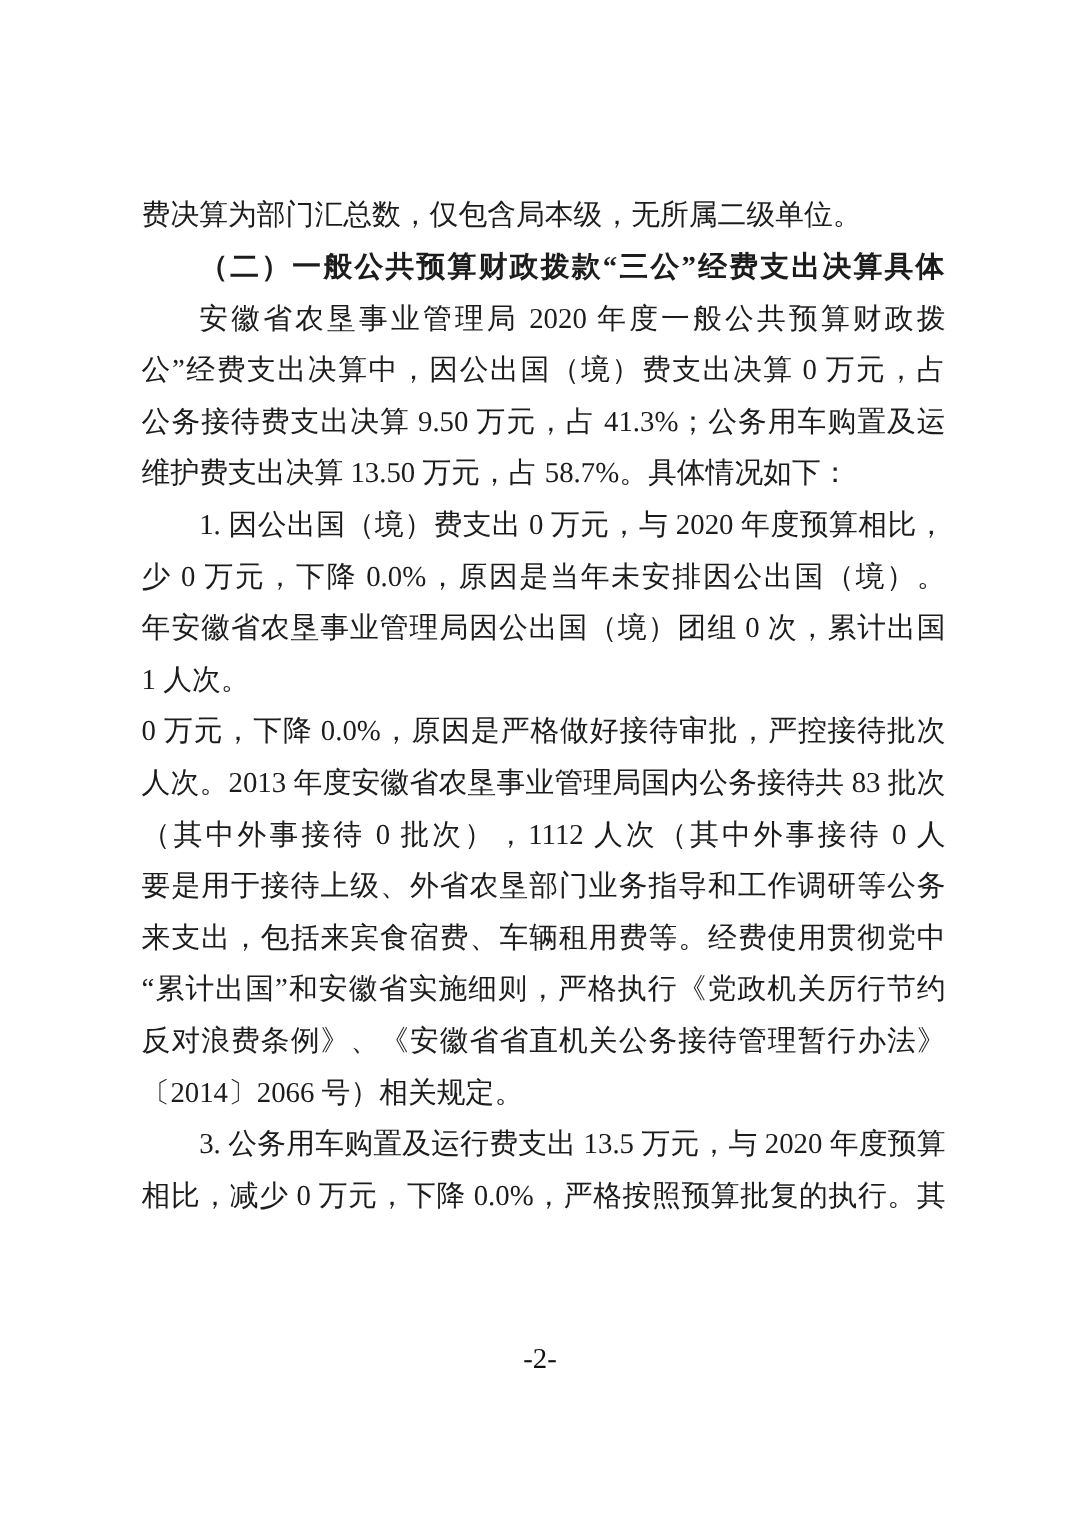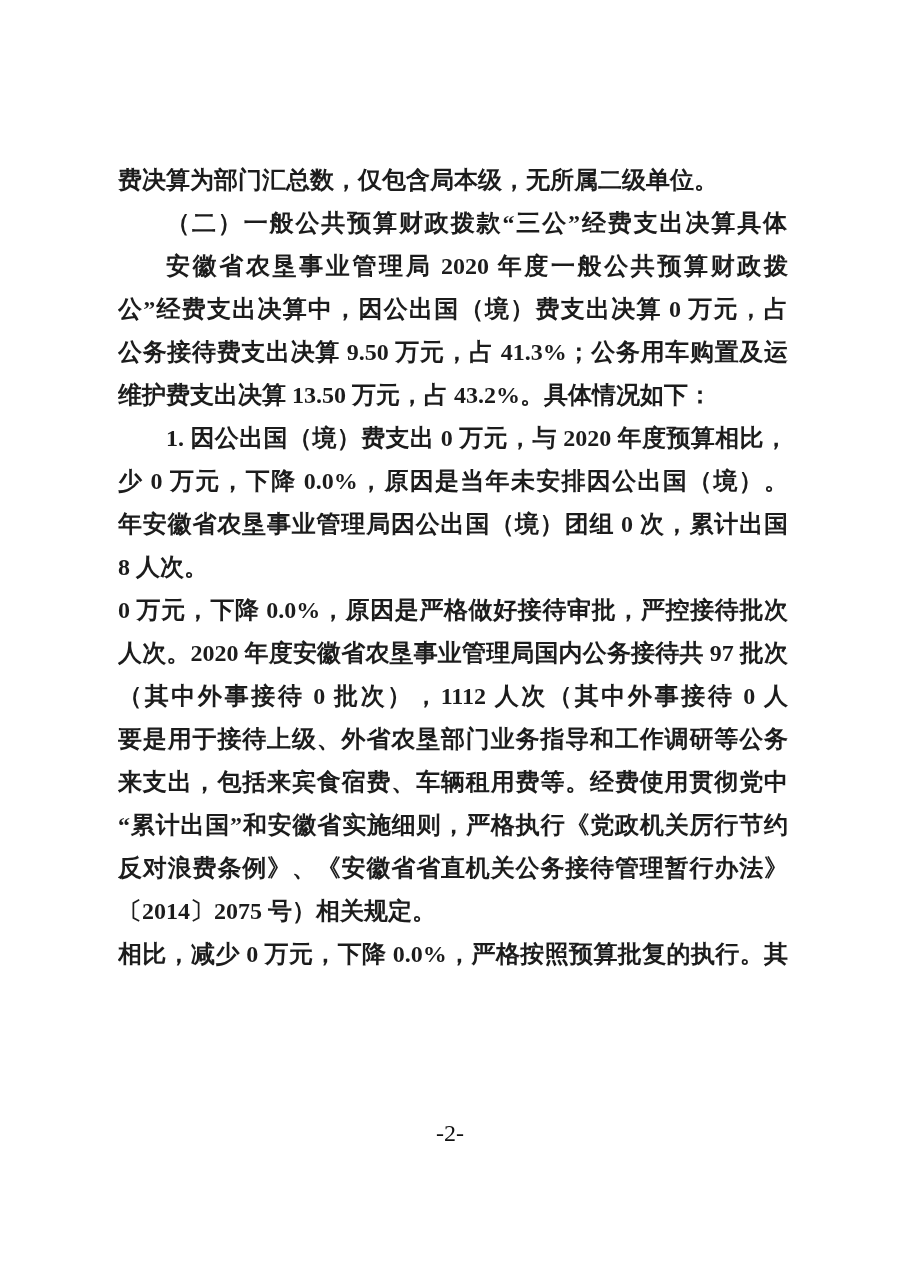--- a/index.html
+++ b/index.html
@@ -23,21 +23,20 @@
     width: 670px;
     font-size: 24px;
     line-height: 43px;
   }
   .line {
     text-align: justify;
     text-align-last: justify;
     white-space: normal;
     height: 43px;
     overflow: hidden;
-    font-weight: bold;
   }
   .line.nojust {
     text-align: left;
     text-align-last: left;
   }
   .line.indent {
     text-indent: 48px;
   }
   .line.bold {
     font-weight: 700;
@@ -56,29 +55,30 @@
 </head>
 <body>
 
 <div class="page">
   <div class="content">
       <div class="line nojust">费决算为部门汇总数，仅包含局本级，无所属二级单位。</div>
       <div class="line bold indent">（二）一般公共预算财政拨款“三公”经费支出决算具体情</div>
       <div class="line indent">安徽省农垦事业管理局 2020 年度一般公共预算财政拨款“三</div>
       <div class="line">公”经费支出决算中，因公出国（境）费支出决算 0 万元，占 0.0%；</div>
       <div class="line">公务接待费支出决算 9.50 万元，占 41.3%；公务用车购置及运行</div>
-      <div class="line nojust">维护费支出决算 13.50 万元，占 43.2%。具体情况如下：</div>
+      <div class="line nojust">维护费支出决算 13.50 万元，占 58.7%。具体情况如下：</div>
       <div class="line indent">1. 因公出国（境）费支出 0 万元，与 2020 年度预算相比，减</div>
       <div class="line">少 0 万元，下降 0.0%，原因是当年未安排因公出国（境）。2020</div>
       <div class="line">年安徽省农垦事业管理局因公出国（境）团组 0 次，累计出国（境）</div>
-      <div class="line nojust">8 人次。</div>
+      <div class="line nojust">1 人次。</div>
       <div class="line">0 万元，下降 0.0%，原因是严格做好接待审批，严控接待批次和</div>
-      <div class="line">人次。2020 年度安徽省农垦事业管理局国内公务接待共 97 批次</div>
+      <div class="line">人次。2013 年度安徽省农垦事业管理局国内公务接待共 83 批次</div>
       <div class="line">（其中外事接待 0 批次），1112 人次（其中外事接待 0 人次），主</div>
       <div class="line">要是用于接待上级、外省农垦部门业务指导和工作调研等公务往</div>
       <div class="line">来支出，包括来宾食宿费、车辆租用费等。经费使用贯彻党中央</div>
       <div class="line">“累计出国”和安徽省实施细则，严格执行《党政机关厉行节约</div>
       <div class="line">反对浪费条例》、《安徽省省直机关公务接待管理暂行办法》（财行</div>
-      <div class="line nojust">〔2014〕2075 号）相关规定。</div>
+      <div class="line nojust">〔2014〕2066 号）相关规定。</div>
+      <div class="line indent">3. 公务用车购置及运行费支出 13.5 万元，与 2020 年度预算</div>
       <div class="line">相比，减少 0 万元，下降 0.0%，严格按照预算批复的执行。其中</div>
     </div>
   <div class="footer">-2-</div>
 </div>
 
 </body></html>

